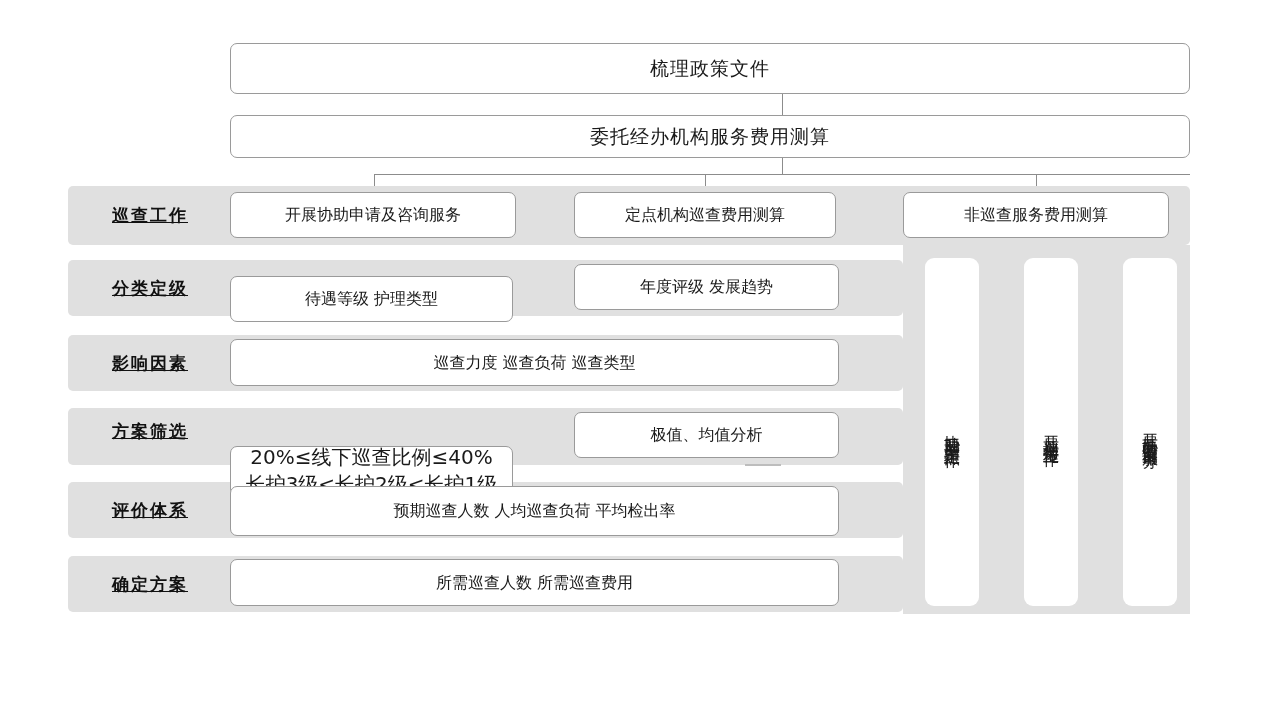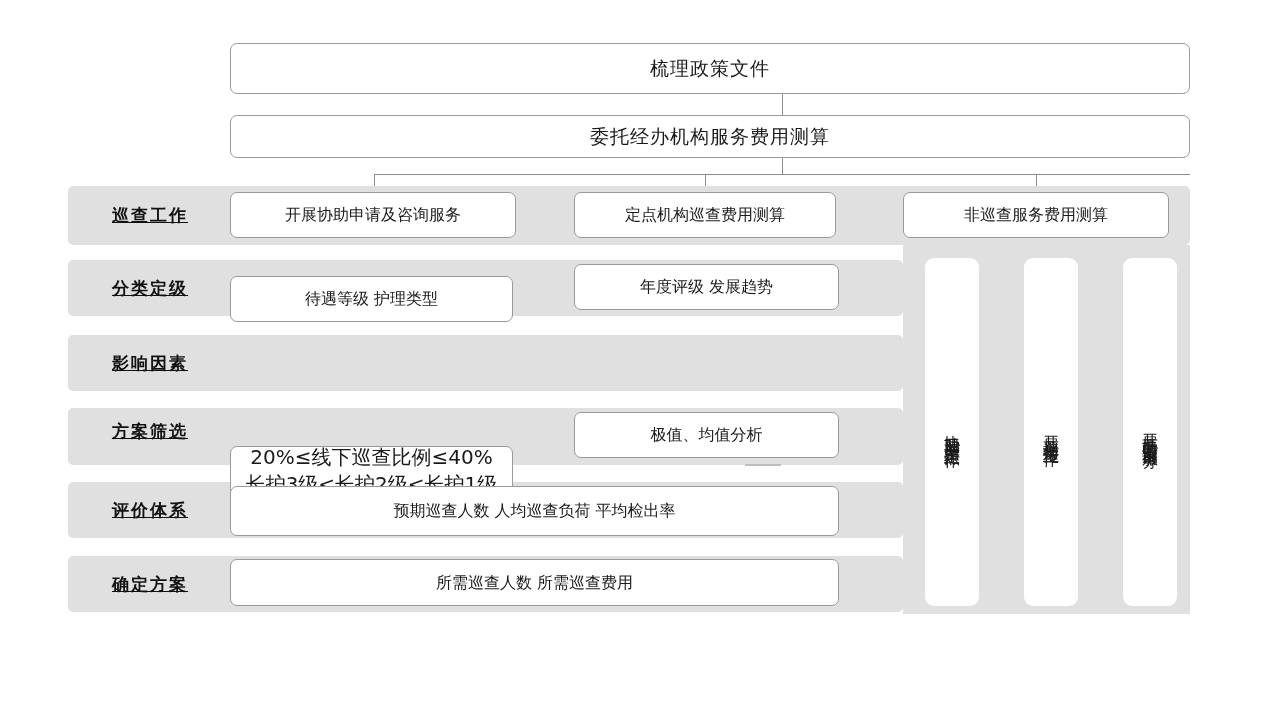--- a/index.html
+++ b/index.html
@@ -179,20 +179,23 @@
     <span>非巡查服务费用测算</span>
   </div>
 
   <div class="rbox cbox" style="left:230px; top:264px; width:283px; height:46px;margin-top:12px;">
     <span>待遇等级  护理类型</span>
   </div>
   <div class="rbox cbox" style="left:574px; top:264px; width:265px; height:46px;">
     <span>年度评级  发展趋势</span>
   </div>
 
+  <div class="rbox cbox" style="left:230px; top:339px; width:609px; height:47px;">
+    <span>巡查力度  巡查负荷  巡查类型</span>
+  </div>
 
   <div class="rbox cbox small" style="left:230px; top:410px; width:283px; height:50px;">
     <span class="two-line">20%≤线下巡查比例≤40%
 长护3级&lt;长护2级&lt;长护1级</span>
   </div>
   <div class="rbox cbox" style="left:574px; top:412px; width:265px; height:46px;">
     <span>极值、均值分析</span>
   </div>
   <div class="artifact" style="left:745px; top:464px; width:36px;"></div>
 

